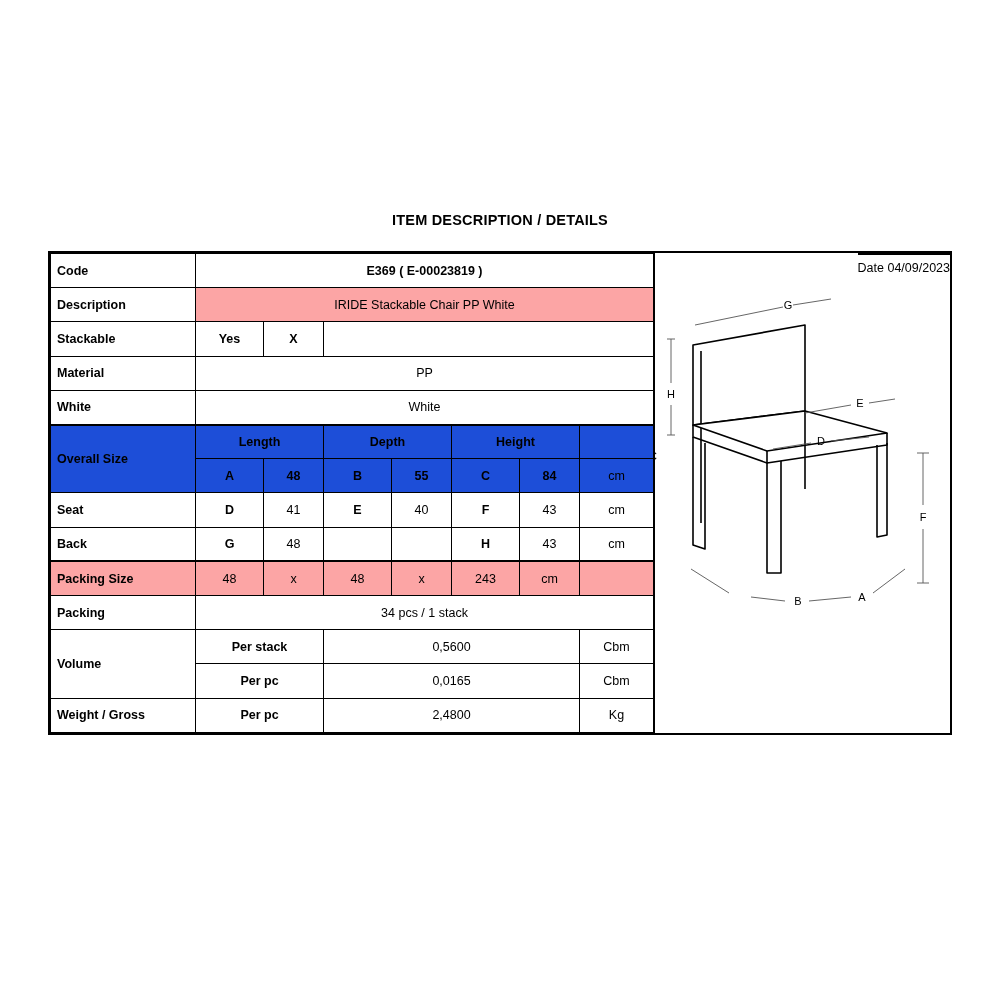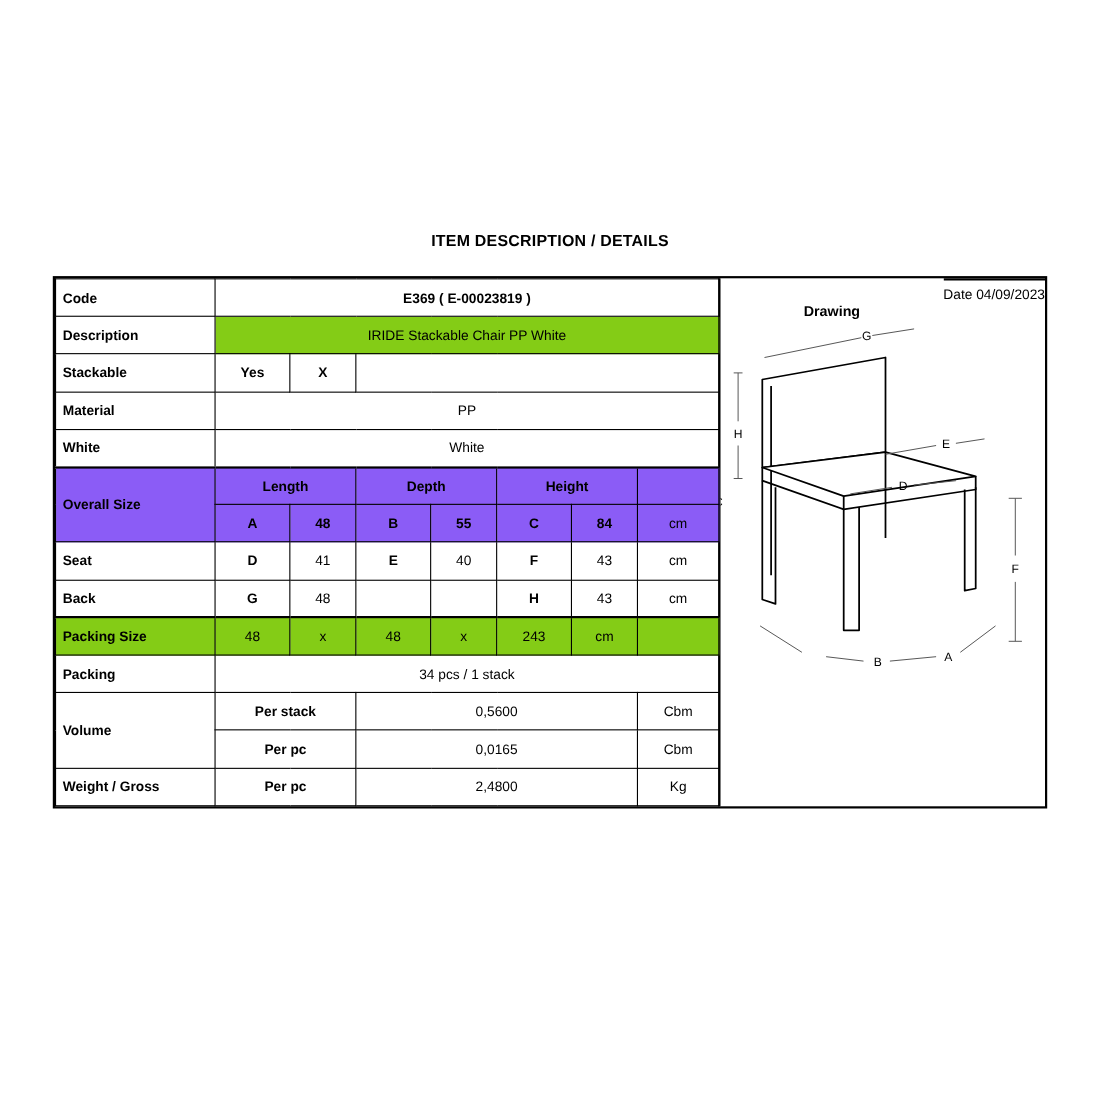--- a/index.html
+++ b/index.html
@@ -81,22 +81,22 @@
     box-sizing: border-box;
     vertical-align: middle;
   }
   td.lbl {
     font-weight: bold;
     text-align: left;
     padding-left: 10px;
   }
   td.ctr { text-align: center; }
   td.bold-ctr { text-align: center; font-weight: bold; }
-  td.shade { background: #84cc16; }
-  td.yellow { background: #8b5cf6; }
+  td.shade { background: #fca5a5; }
+  td.yellow { background: #1d4ed8; }
   .thickline-top { border-top: 2px solid #000 !important; }
   .date-bar {
     height: 26px;
     border-top: 2.5px solid #000;
     display: flex;
     align-items: center;
     justify-content: center;
     font-size: 12.5px;
     flex: 0 0 auto;
   }
@@ -220,21 +220,20 @@
               <td class="lbl">Weight / Gross</td>
               <td class="bold-ctr" colspan="2">Per pc</td>
               <td class="ctr" colspan="4">2,4800</td>
               <td class="ctr">Kg</td>
             </tr>
           </tbody>
         </table>
       </div>
 
       <div class="right-col">
-        <div class="drawing-label">Drawing</div>
 
         <svg class="drawing-svg" viewBox="0 0 296 400">
           <g fill="none" stroke="#000" stroke-width="1.6" stroke-linejoin="round">
 
             <polygon points="38,52 150,32 150,118 38,132" fill="#ffffff"></polygon>
             <line x1="46" y1="58" x2="46" y2="230"></line>
 
             <polygon points="38,132 150,118 232,140 112,158" fill="#ffffff"></polygon>
 
             <polyline points="38,132 38,144 112,170 112,158"></polyline>

